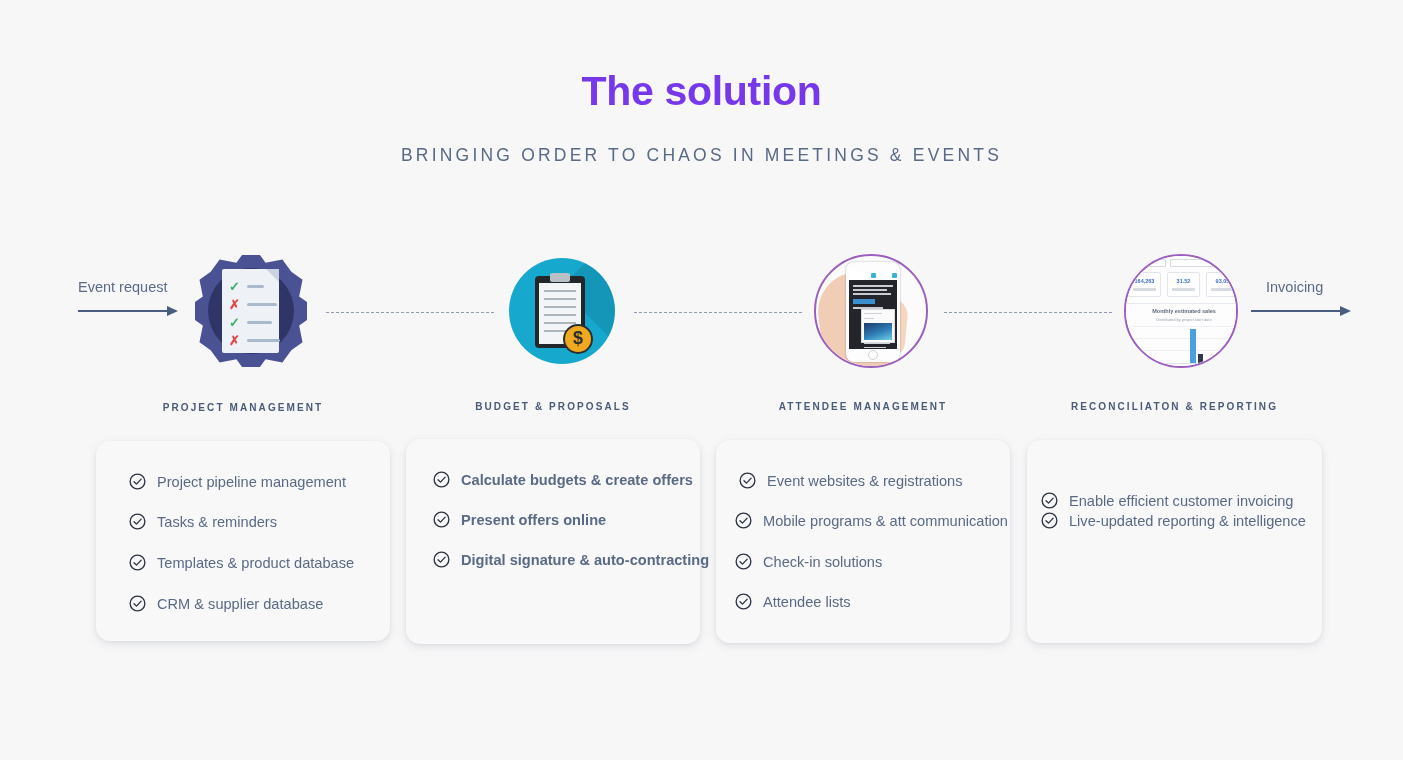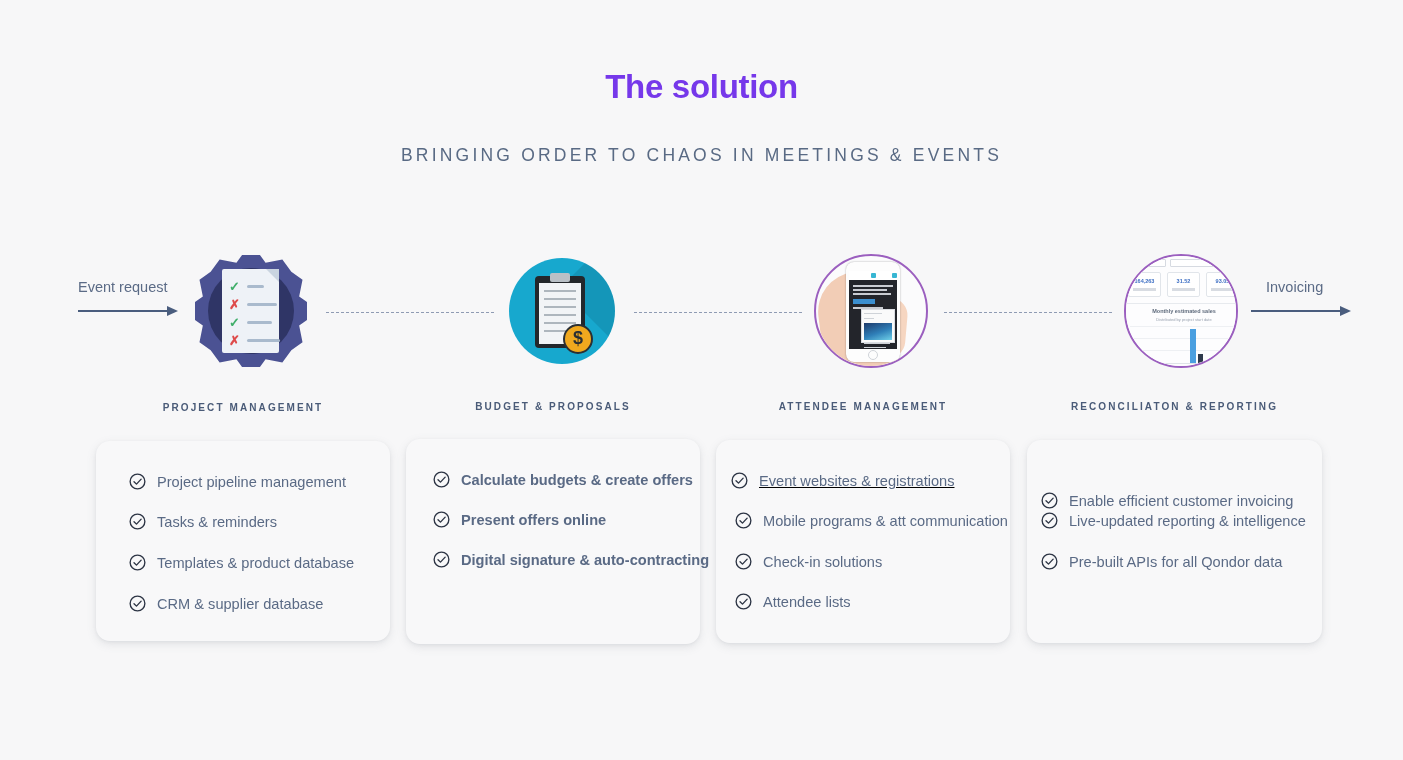--- a/index.html
+++ b/index.html
@@ -8,21 +8,21 @@
     background: #f7f7f8;
     font-family: "Liberation Sans", sans-serif;
     overflow: hidden;
   }
   .stage { position: relative; width: 1403px; height: 760px; }
 
   
   .title {
     position: absolute; left: 0; top: 68px; width: 1403px;
     text-align: center;
-    font-size: 33px; font-weight: bold; letter-spacing: -0.3px;
+    font-size: 41px; font-weight: bold; letter-spacing: -0.3px;
     color: #7638ea;
   }
   .subtitle {
     position: absolute; left: 0; top: 145px; width: 1403px;
     text-align: center;
     font-size: 17.5px; font-weight: 400; letter-spacing: 3.2px;
     color: #596a84;
   }
 
   
@@ -432,21 +432,21 @@
         <svg width="19" height="19" viewBox="0 0 24 24" fill="none" stroke="#2c3444" stroke-width="1.7">
           <circle cx="12" cy="12" r="9.3"></circle>
             <path d="M7.6 12.2l3.1 3.1 5.9-6.3" stroke-linecap="round" stroke-linejoin="round"></path>
         </svg>
       </span>
       <span class="itext">Digital signature &amp; auto-contracting</span>
     </div>
   </div>
 
   <div class="card" style="left:716px; top:440px; width:294px; height:203px;">
-    <div class="item" style="left:14px; top:31px;text-decoration:underline;">
+    <div class="item" style="left:22px; top:31px;">
       <span class="chk">
         <svg width="19" height="19" viewBox="0 0 24 24" fill="none" stroke="#2c3444" stroke-width="1.7">
           <circle cx="12" cy="12" r="9.3"></circle>
             <path d="M7.6 12.2l3.1 3.1 5.9-6.3" stroke-linecap="round" stroke-linejoin="round"></path>
         </svg>
       </span>
       <span class="itext">Event websites &amp; registrations</span>
     </div>
     <div class="item" style="left:18px; top:71px;">
       <span class="chk">
@@ -489,24 +489,15 @@
     </div>
     <div class="item" style="left:13px; top:71px;">
       <span class="chk">
         <svg width="19" height="19" viewBox="0 0 24 24" fill="none" stroke="#2c3444" stroke-width="1.7">
           <circle cx="12" cy="12" r="9.3"></circle>
             <path d="M7.6 12.2l3.1 3.1 5.9-6.3" stroke-linecap="round" stroke-linejoin="round"></path>
         </svg>
       </span>
       <span class="itext">Live-updated reporting &amp; intelligence</span>
     </div>
-    <div class="item" style="left:13px; top:112px;">
-      <span class="chk">
-        <svg width="19" height="19" viewBox="0 0 24 24" fill="none" stroke="#2c3444" stroke-width="1.7">
-          <circle cx="12" cy="12" r="9.3"></circle>
-            <path d="M7.6 12.2l3.1 3.1 5.9-6.3" stroke-linecap="round" stroke-linejoin="round"></path>
-        </svg>
-      </span>
-      <span class="itext">Pre-built APIs for all Qondor data</span>
-    </div>
   </div>
 
 </div>
 
 </body></html>

